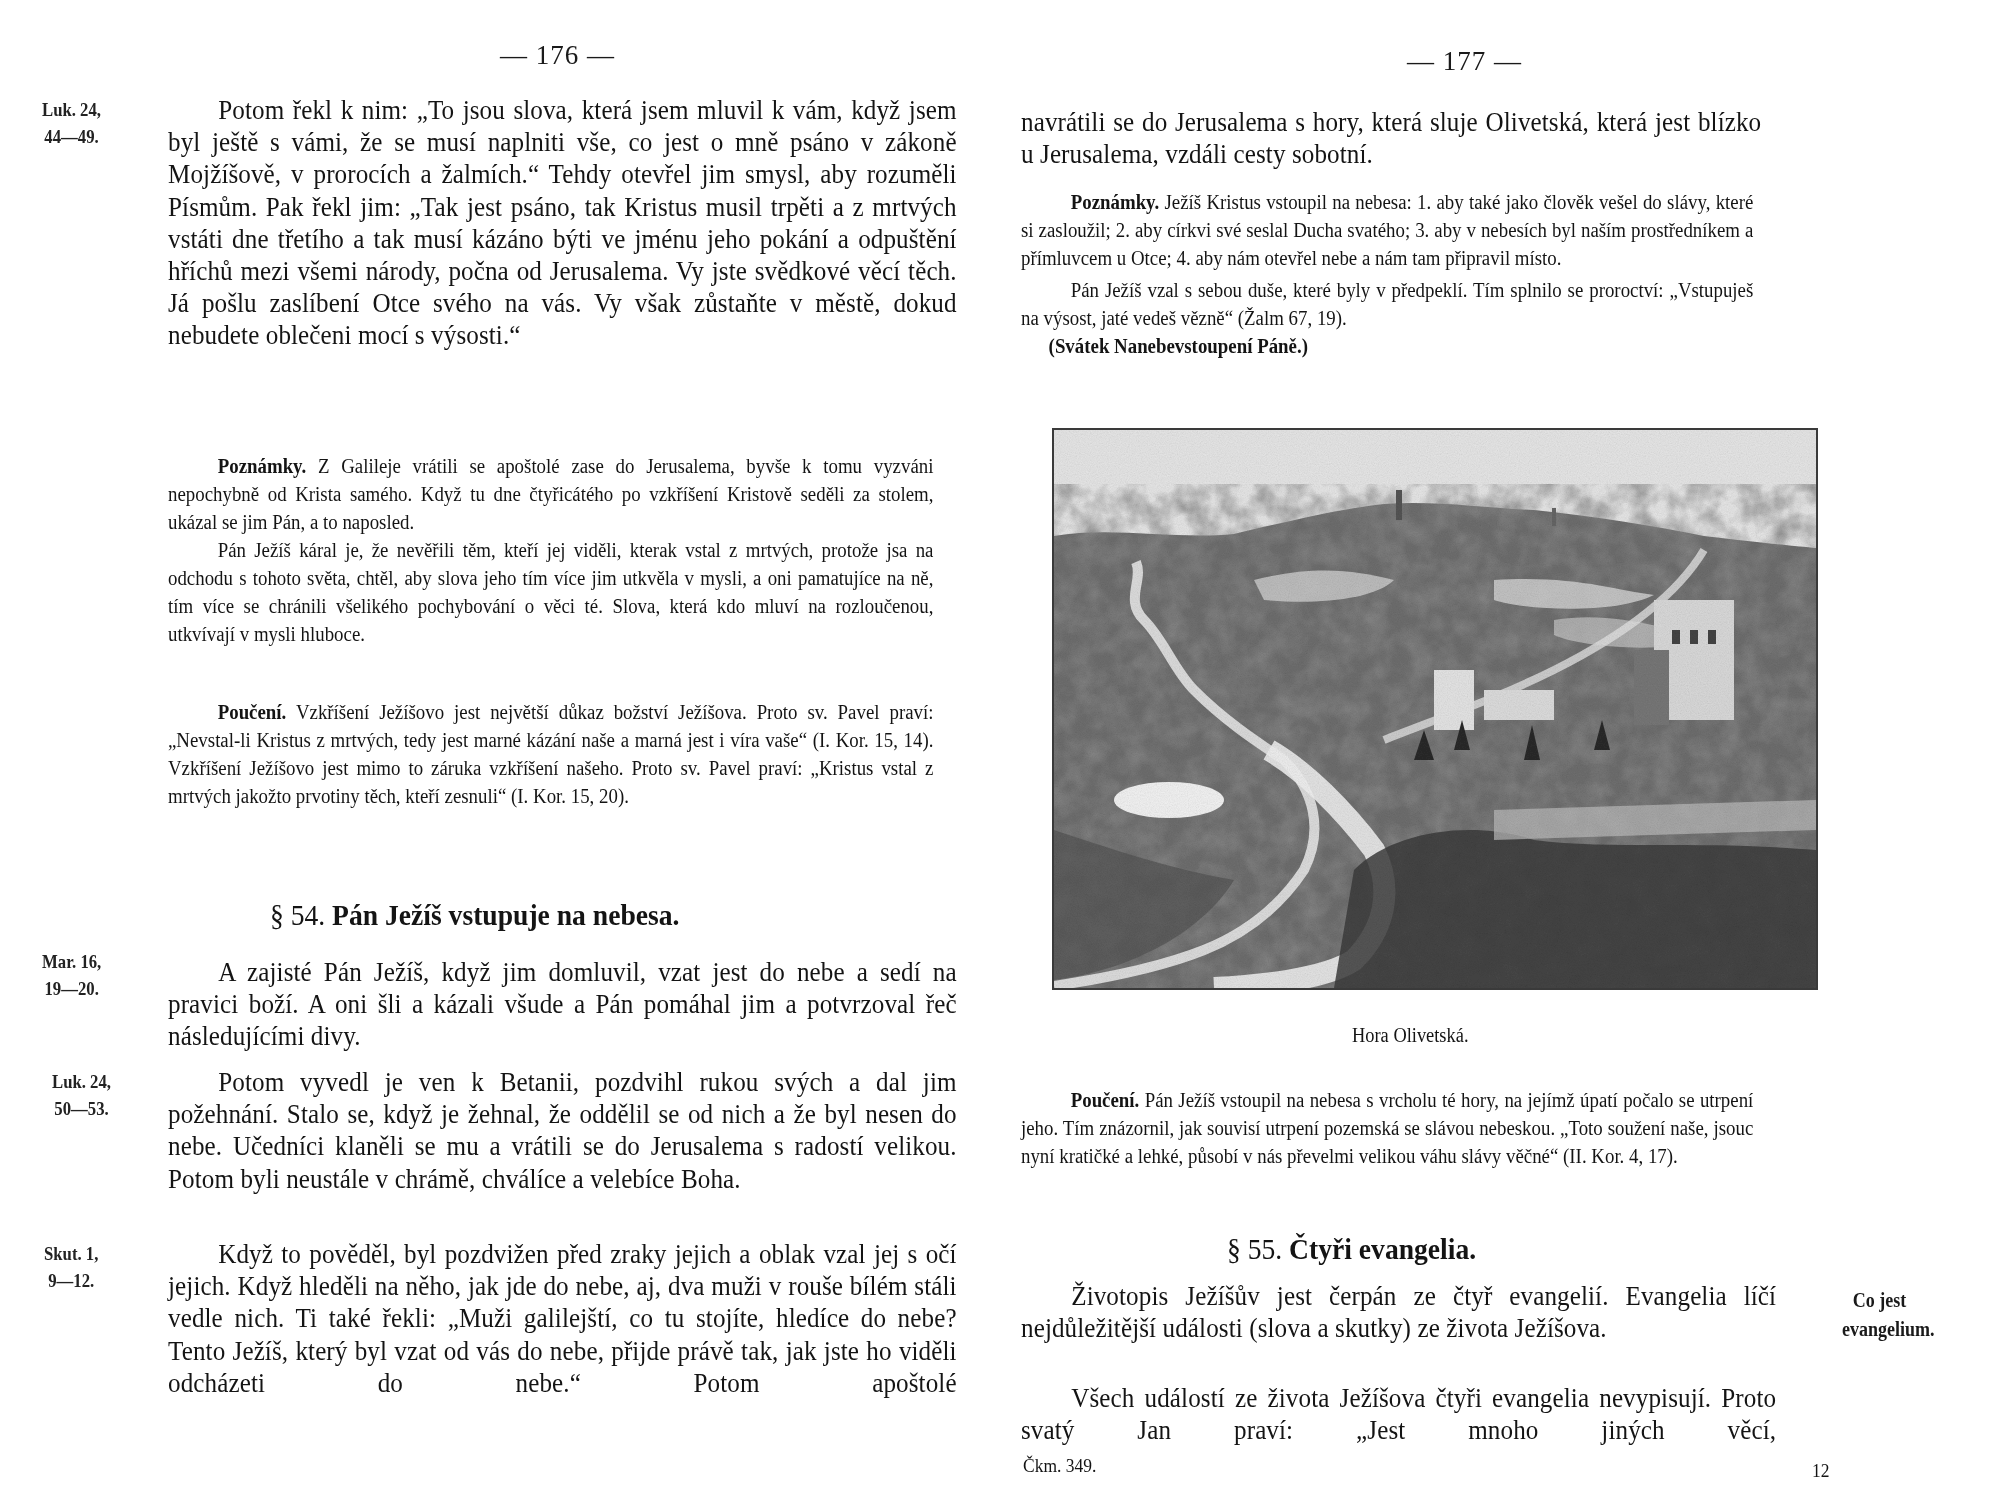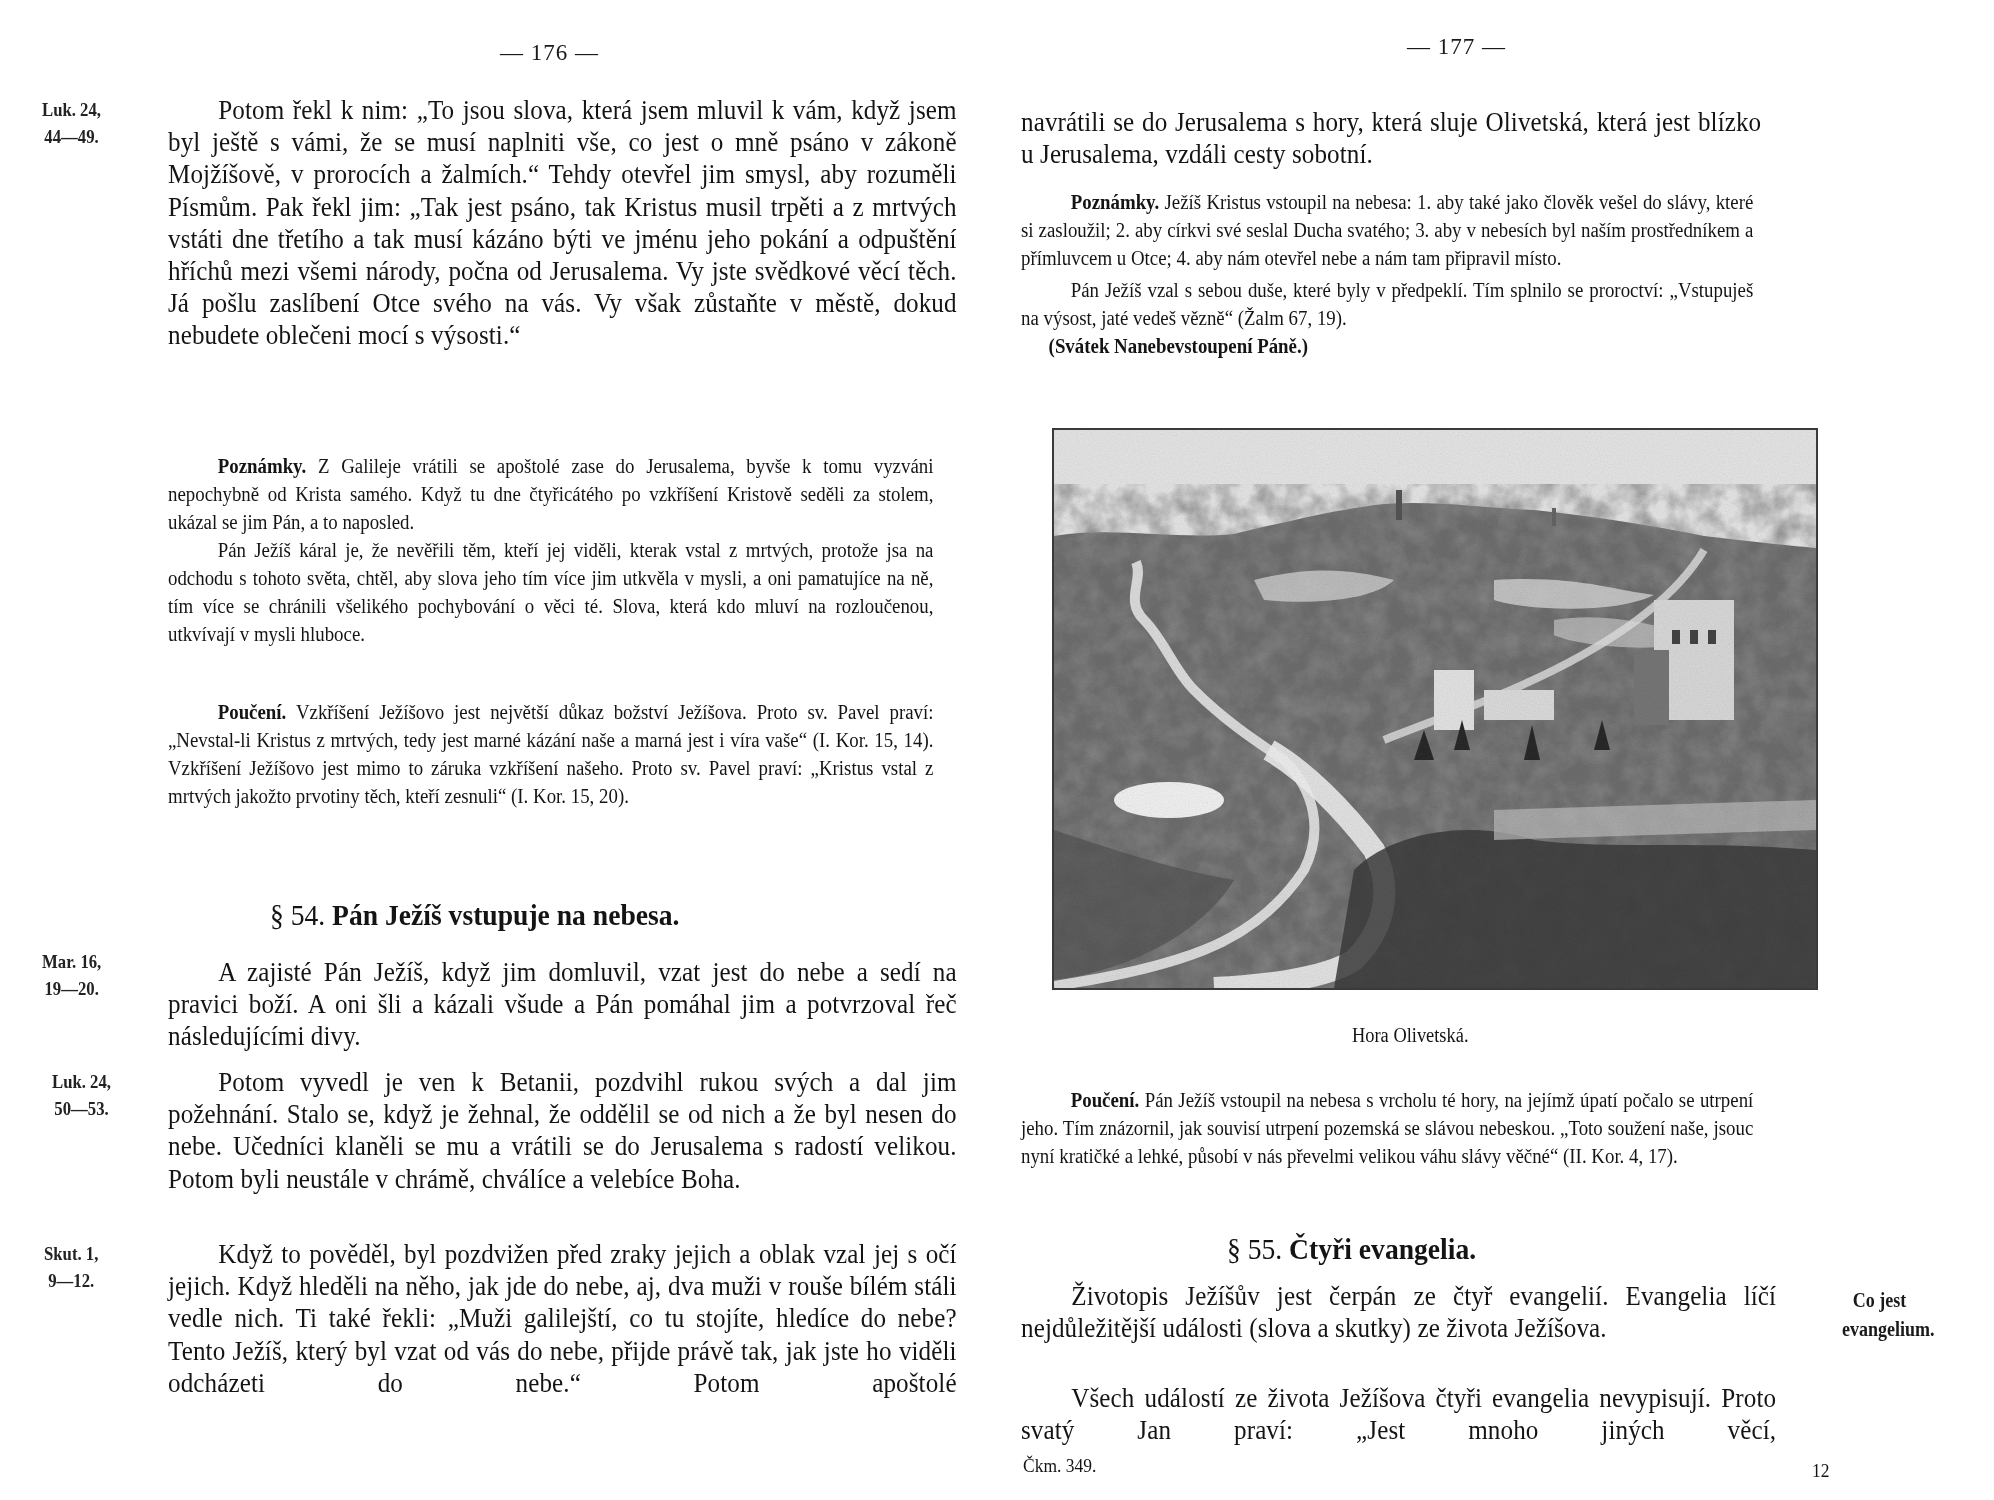--- a/index.html
+++ b/index.html
@@ -2,23 +2,23 @@
 <html><head>
 <meta charset="utf-8">
 <style>
   html, body { margin:0; padding:0; background:#ffffff; }
   body { width:1994px; height:1500px; position:relative; overflow:hidden;
          font-family:"Liberation Serif", "DejaVu Serif", serif; color:#141414; }
   .page { position:absolute; top:0; height:1500px; }
   #left-page { left:0; width:997px; }
   #right-page { left:997px; width:997px; }
 
-  .page-number { position:absolute; font-size:23px; letter-spacing:1px; color:#1a1a1a; }
+  .page-number { position:absolute; font-size:27px; letter-spacing:1px; color:#1a1a1a; }
   #left-page .page-number { left:500px; top:40px; }
-  #right-page .page-number { left:410px; top:34px; }
+  #right-page .page-number { left:410px; top:46px; }
 
   .margin-ref { position:absolute; font-size:19px; line-height:27px; text-align:center; font-weight:bold; color:#222; transform:scaleX(0.88); transform-origin:left top; }
 
   .block { position:absolute; }
   .big { font-size:27px; line-height:32.2px; text-align:justify; transform:scaleX(0.93); transform-origin:left top; letter-spacing:0.1px; }
   .small { font-size:20.5px; line-height:28px; text-align:justify; transform:scaleX(0.92); transform-origin:left top; }
   .indent { text-indent:54px; }
   .last-left { text-align-last:left; }
   .bold-lead { font-weight:bold; }
   .para p { margin:0; }

